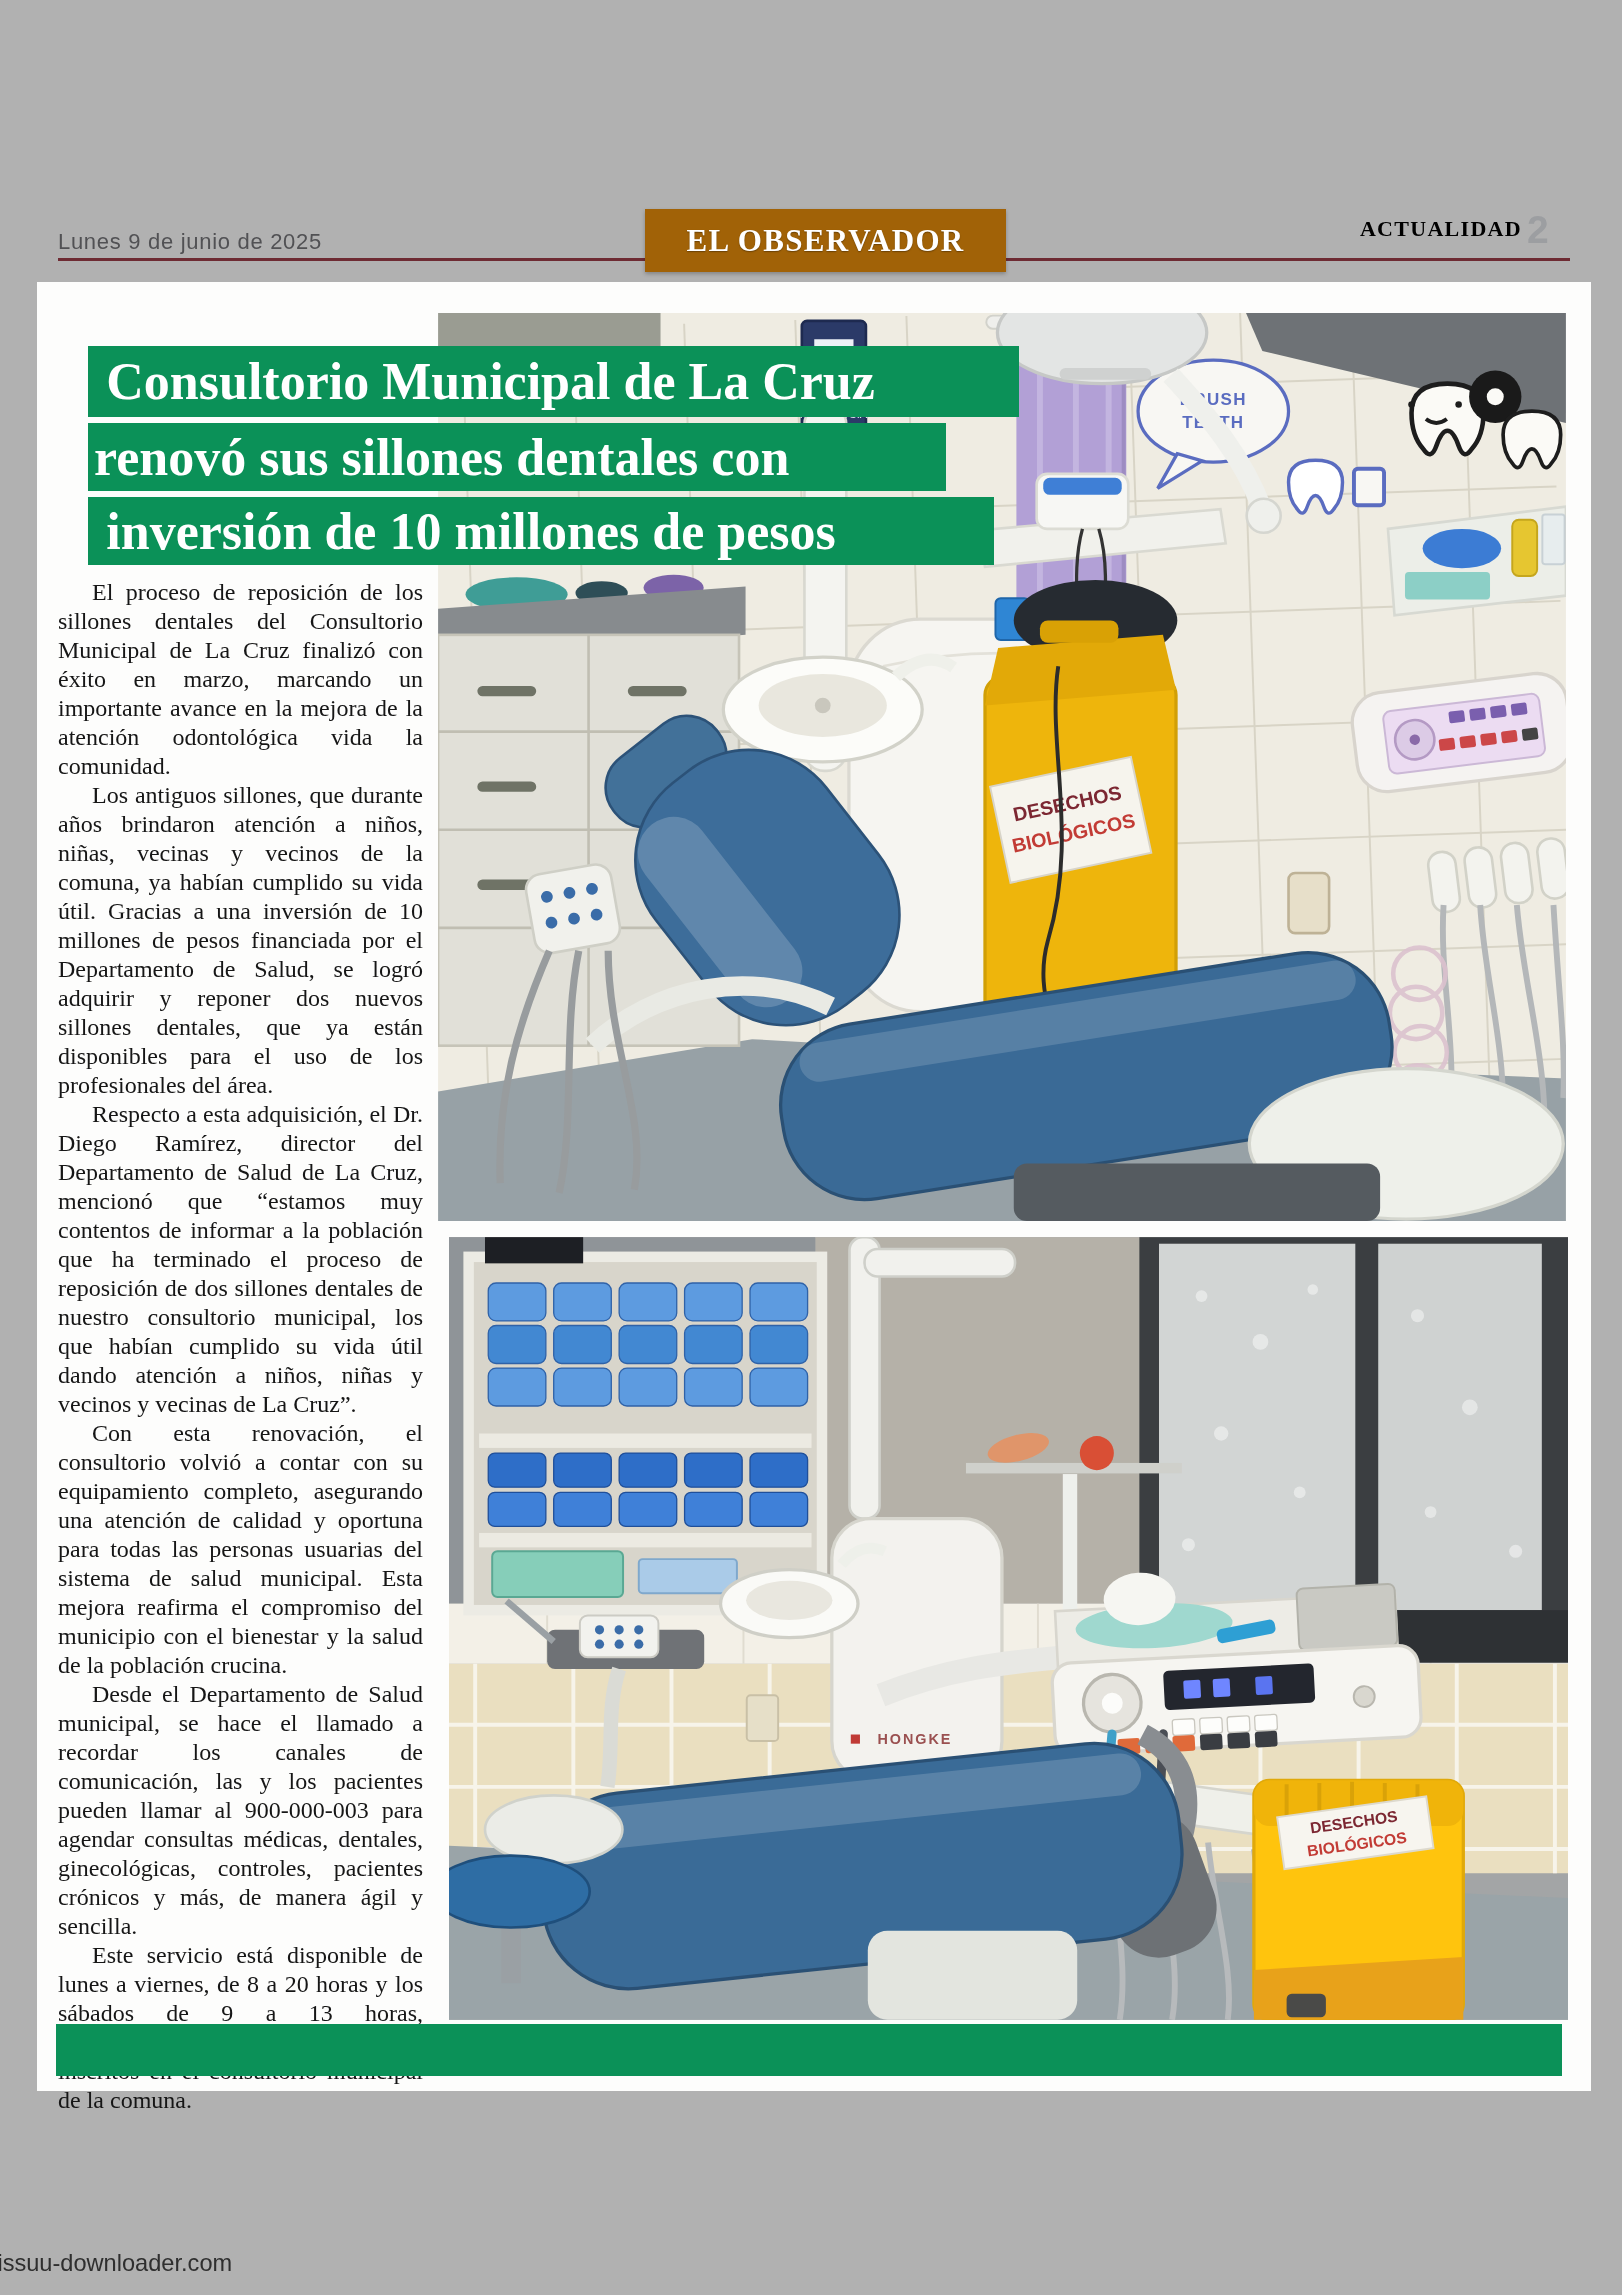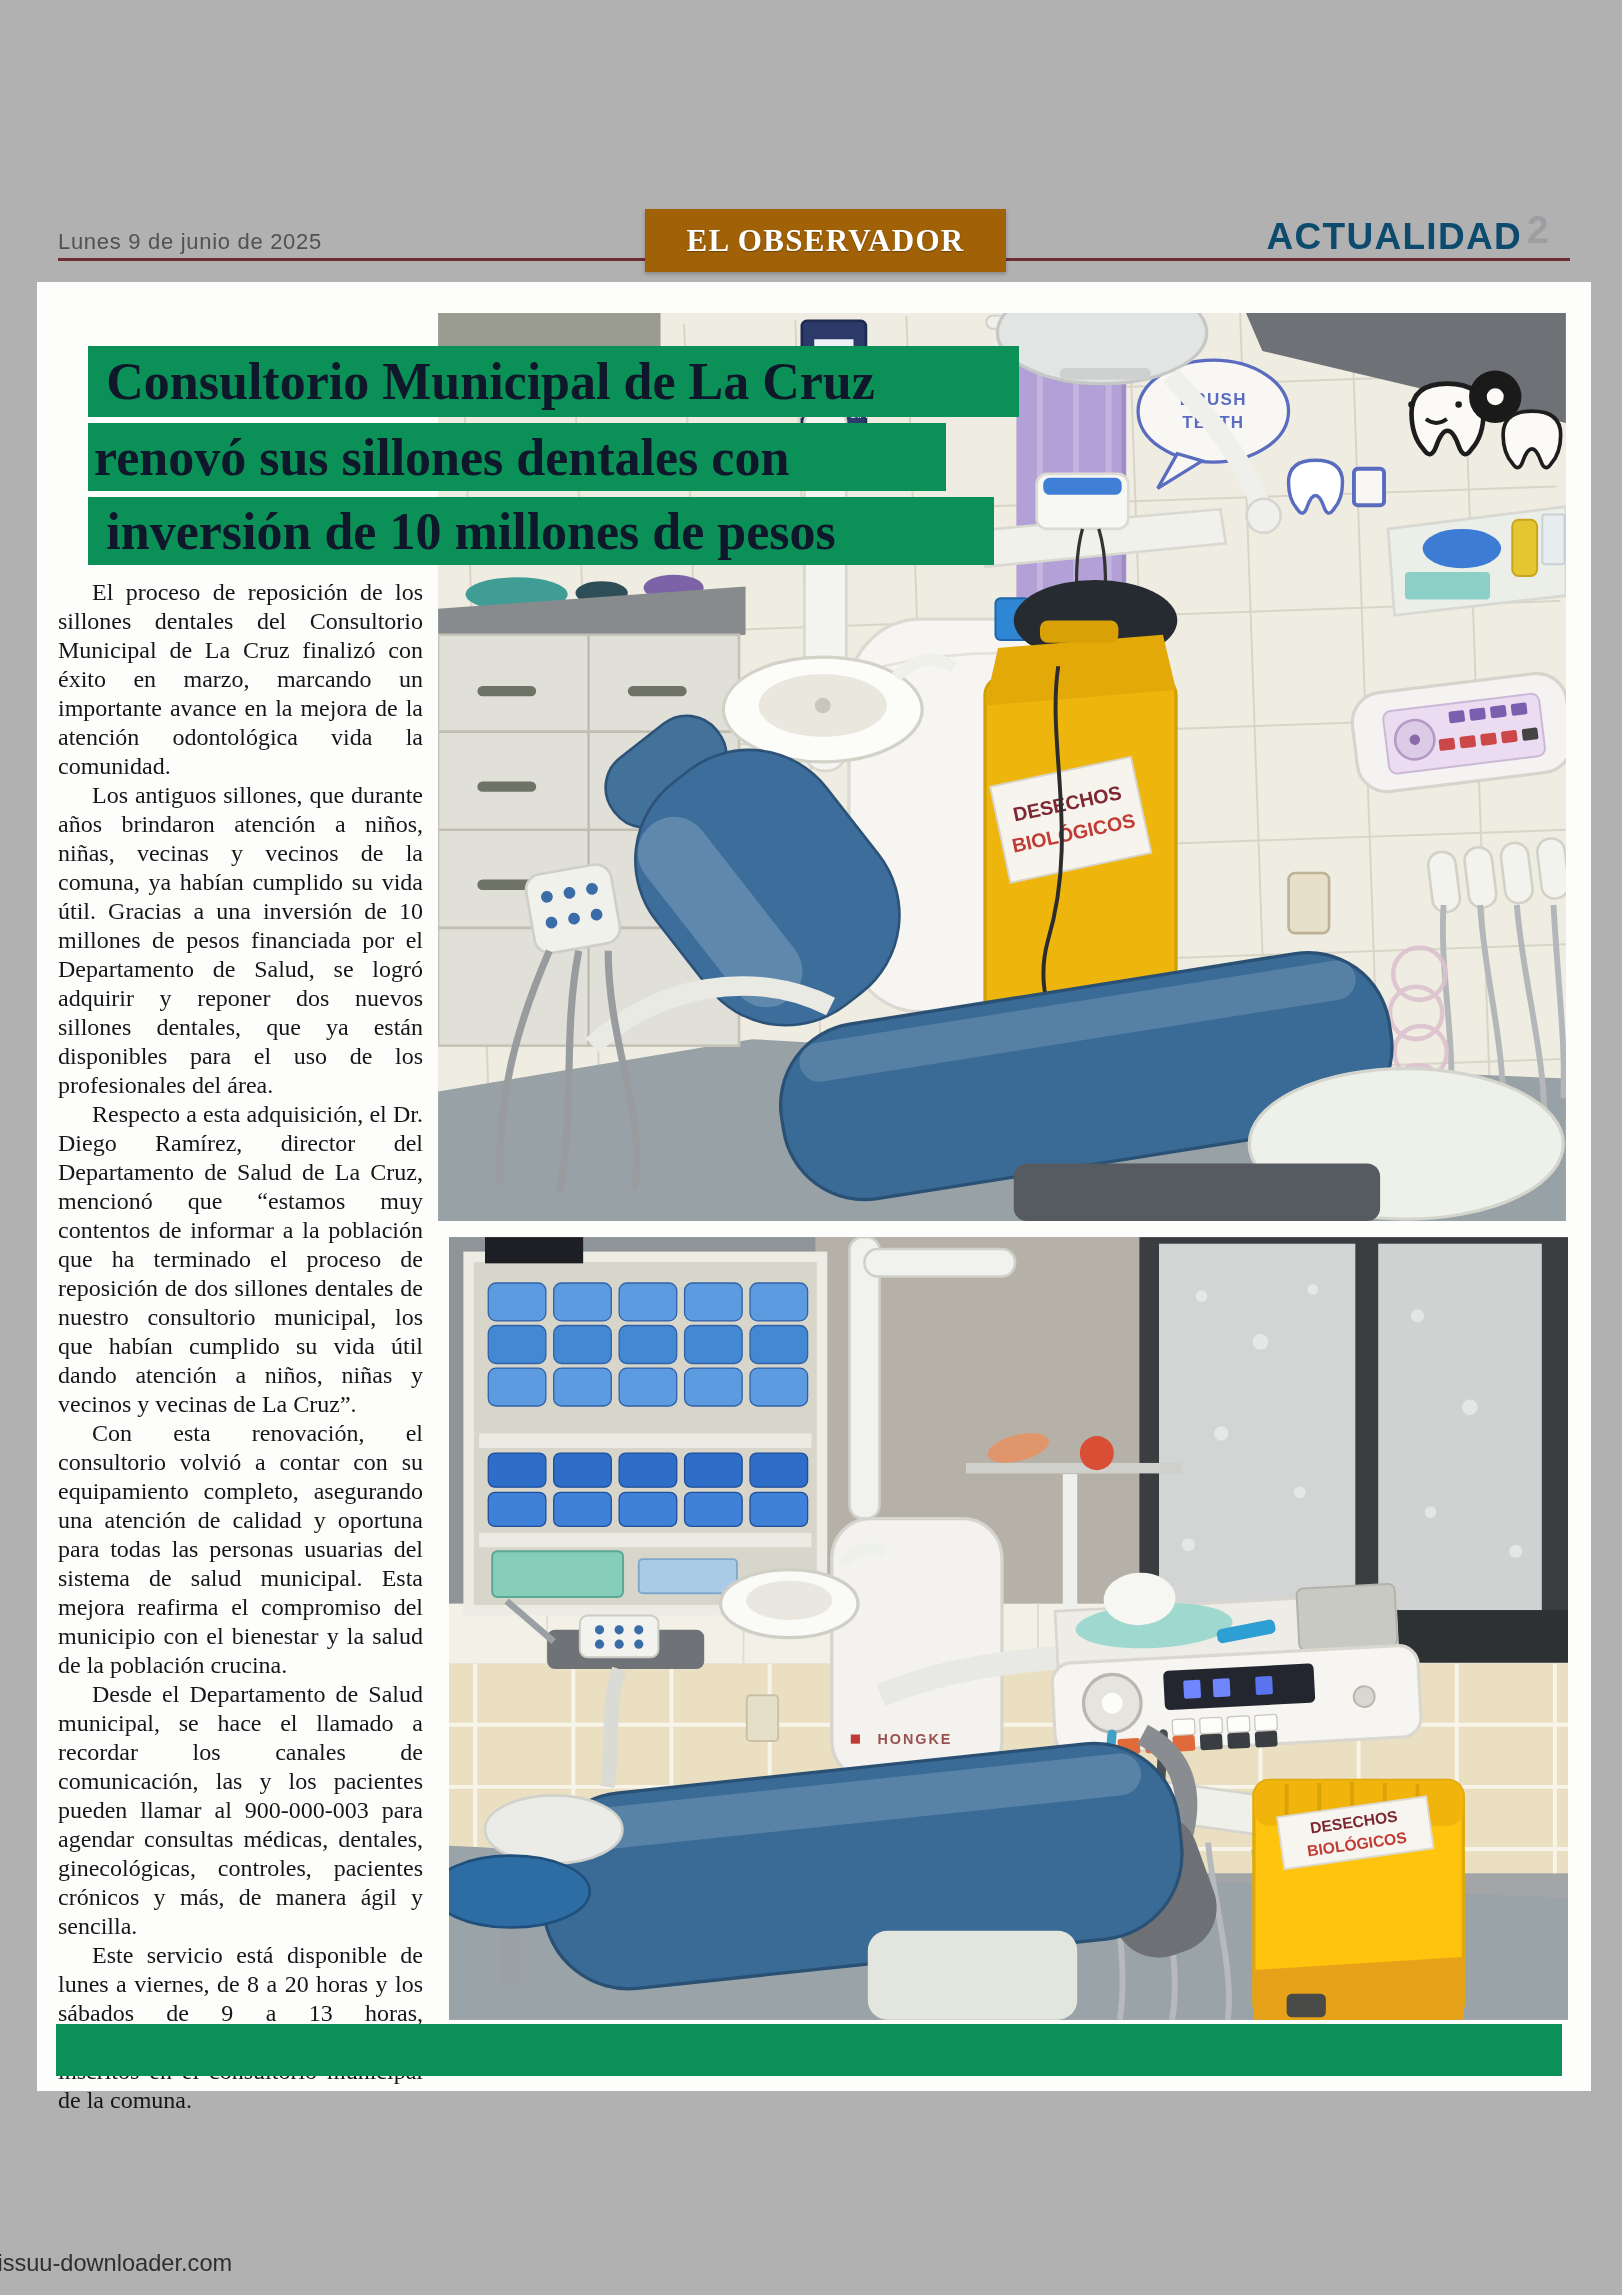--- a/index.html
+++ b/index.html
@@ -9,30 +9,30 @@
   }
   .sheet{position:absolute;left:37px;top:282px;width:1554px;height:1809px;background:#fdfdfc;}
   
   .date{position:absolute;left:58px;top:229px;font-family:"Liberation Sans",sans-serif;
     font-size:22px;color:#515154;letter-spacing:0.7px;}
   .rule{position:absolute;left:58px;top:258px;width:1512px;height:3.3px;background:#6e2b33;}
   .masthead{position:absolute;left:645px;top:209px;width:361px;height:63px;background:#a16207;
     display:flex;align-items:center;justify-content:center;box-shadow:0 2px 3.9px rgba(0,0,0,.25);}
   .masthead span{color:#fff;font-family:"Liberation Serif",serif;font-weight:700;
     font-size:31px;letter-spacing:1.3px;text-shadow:0 1.3px 1.3px rgba(0,0,0,.35);}
-  .section{position:absolute;right:101px;top:216px;font-family:Liberation Sans, sans-serif;
-    font-weight:700;font-size:37px;color:#0c4a6e;letter-spacing:1.3px;}
+  .section{position:absolute;right:101px;top:216px;font-family:Liberation Serif, serif;
+    font-weight:700;font-size:22px;color:#000000;letter-spacing:1.3px;}
   .pagenum{position:absolute;left:1527px;top:208px;font-family:"Liberation Sans",sans-serif;
     font-weight:700;font-size:39px;color:#9c9ea1;}
   
   .photo{position:absolute;display:block;}
   #photo-top{left:438px;top:313px;}
   #photo-bottom{left:449px;top:1237px;}
   
-  .hbar{position:absolute;left:88px;background:#0b9158;color:#0f172a;
+  .hbar{position:absolute;left:88px;background:#0b9158;color:#ffffff;
     font-family:"Liberation Serif",serif;font-weight:700;font-size:52px;
     padding-left:18.3px;white-space:nowrap;overflow:hidden;
     display:flex;align-items:center;}
   #hbar1{top:346px;width:913px;height:71px;}
   #hbar2{top:423px;width:852px;height:68px;padding-left:6px;}
   #hbar3{top:497px;width:888px;height:68px;}
   
   .article{position:absolute;left:58px;top:578px;width:365px;
     font-size:24px;line-height:29px;color:#161616;text-align:justify;}
   .article p{margin:0;text-indent:34px;}

